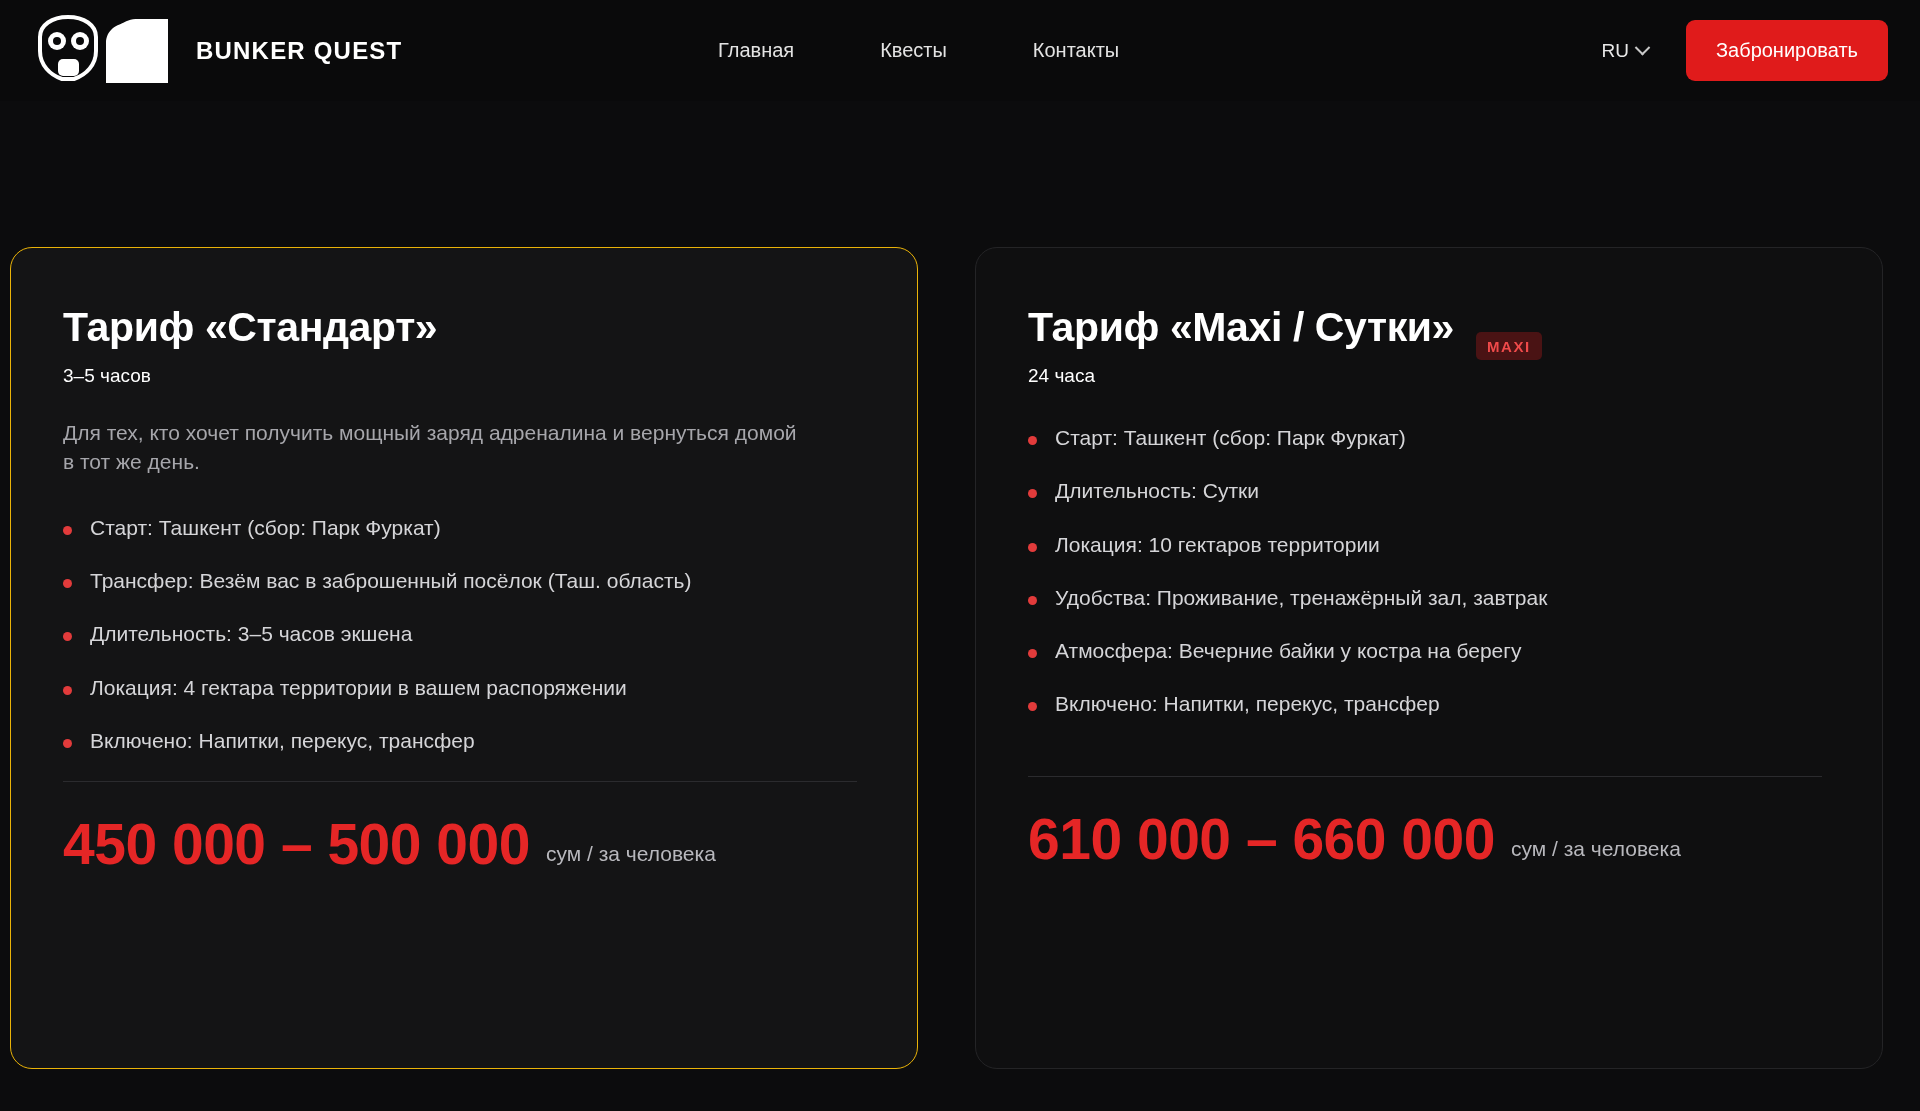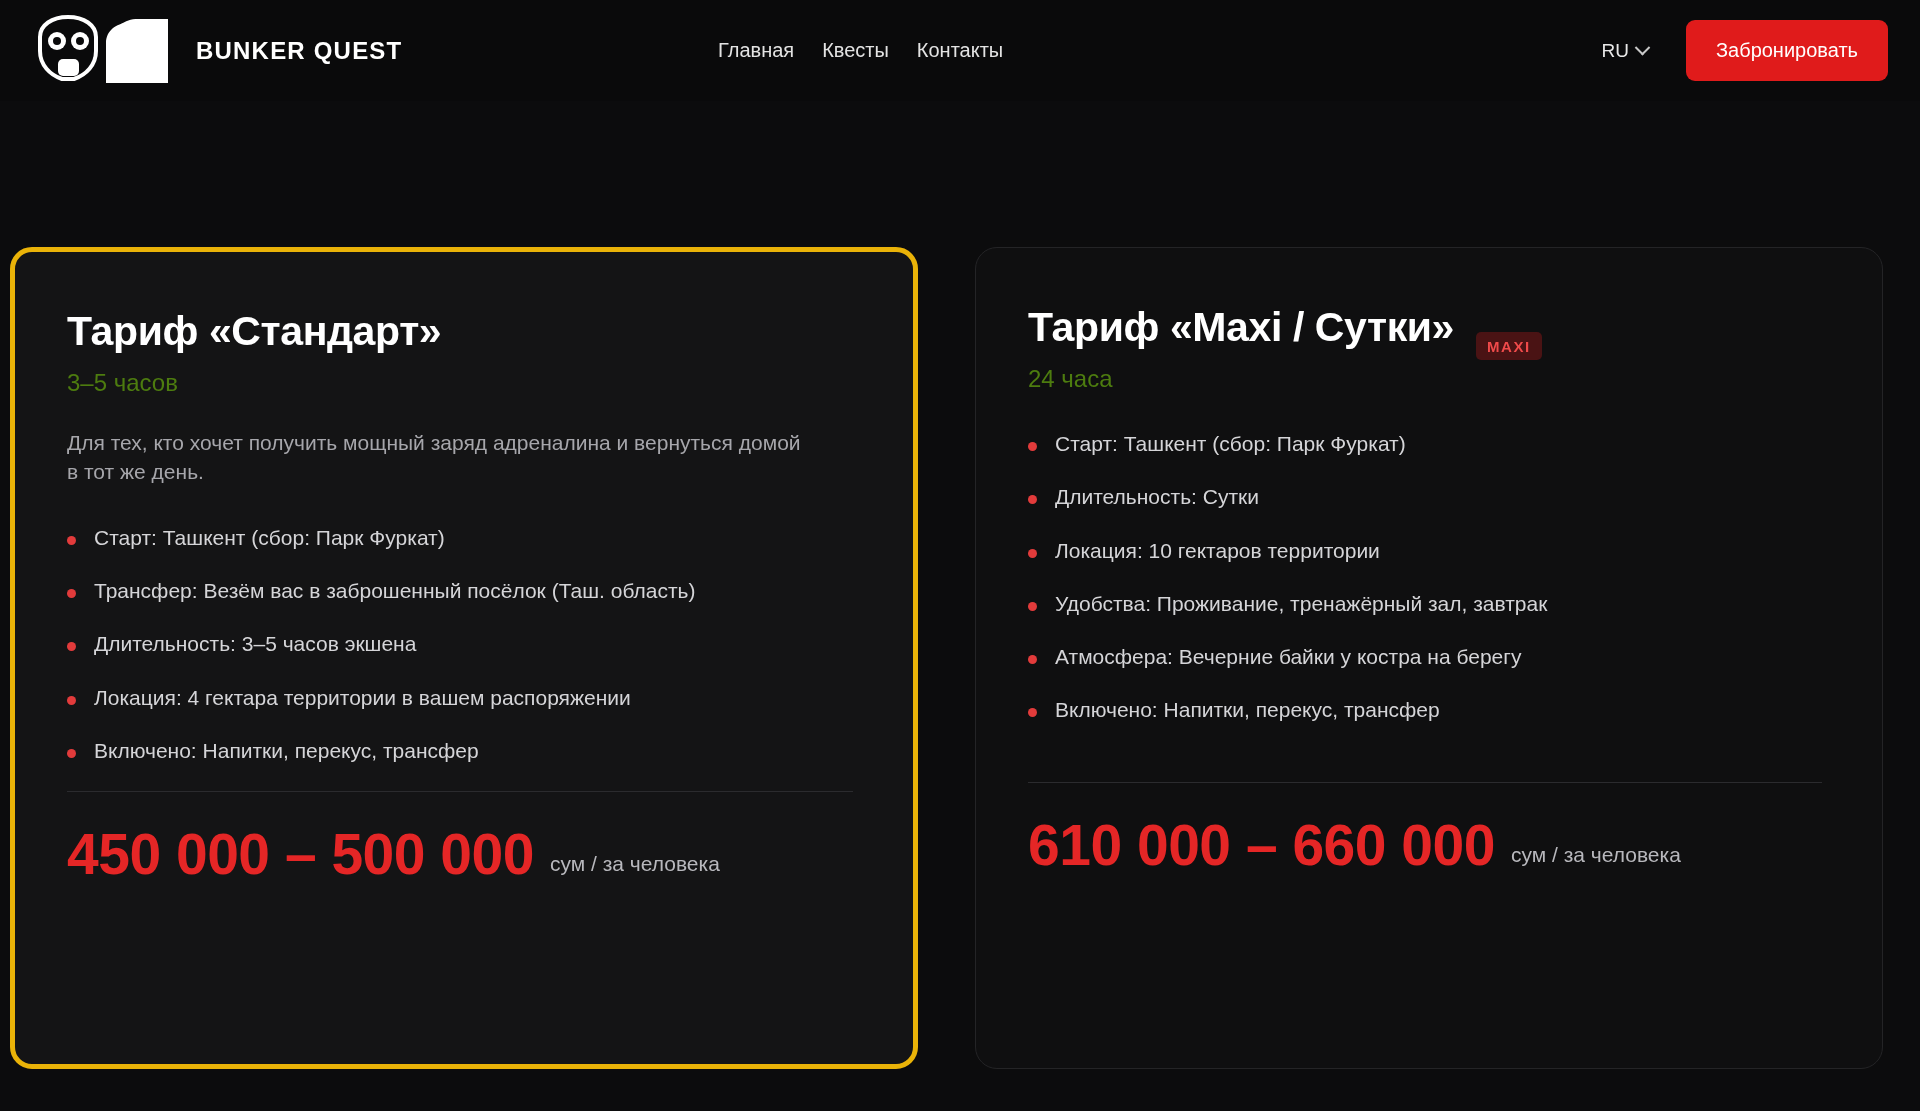--- a/index.html
+++ b/index.html
@@ -36,21 +36,21 @@
     letter-spacing: 1.2px;
     white-space: nowrap;
   }
   .nav {
     position: absolute;
     left: 718px;
     top: 0;
     height: 101px;
     display: flex;
     align-items: center;
-    gap: 28px;
+    gap: 86px;
   }
   .nav-link {
     color: #e3e3e3;
     font-size: 20px;
     text-decoration: none;
     white-space: nowrap;
     cursor: pointer;
   }
   .header-right {
     margin-left: auto;
@@ -93,21 +93,21 @@
   }
   .card {
     border-radius: 22px;
     padding: 56px 60px 48px 52px;
     position: relative;
   }
   .card--standard {
     width: 908px;
     min-height: 822px;
     background: #141415;
-    border: 5px solid #eab308;
+    border: 1px solid #eab308;
   }
   .card--maxi {
     width: 908px;
     min-height: 822px;
     background: #0f0f10;
     border: 1px solid #242426;
   }
   .card-title-row {
     display: flex;
     align-items: center;
@@ -125,22 +125,22 @@
     color: #ef4a4a;
     font-size: 15px;
     letter-spacing: 1.6px;
     font-weight: bold;
     padding: 6px 11px 5px;
     border-radius: 5px;
     position: relative;
     top: 18px;
   }
   .card-sub {
-    color: #4d7c0f;
-    font-size: 24px;
+    color: #ffffff;
+    font-size: 19px;
     margin-top: 14px;
   }
   .card-desc {
     color: #a6a6ab;
     font-size: 21px;
     line-height: 1.38;
     margin-top: 32px;
     max-width: 740px;
   }
   .feat-list { list-style: none; margin-top: 38px; }

